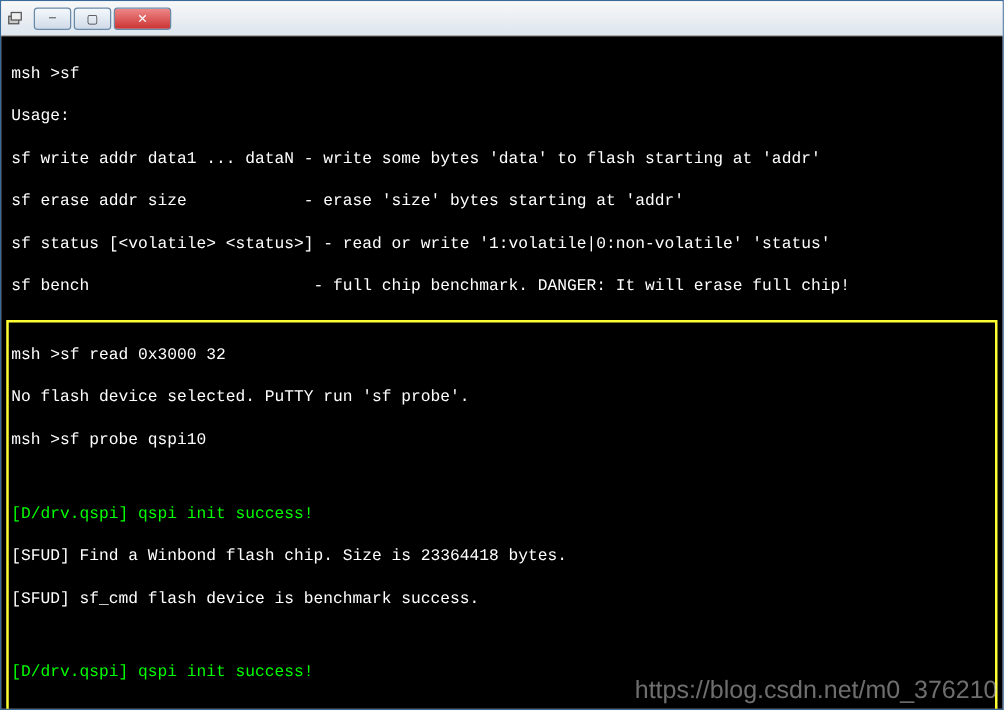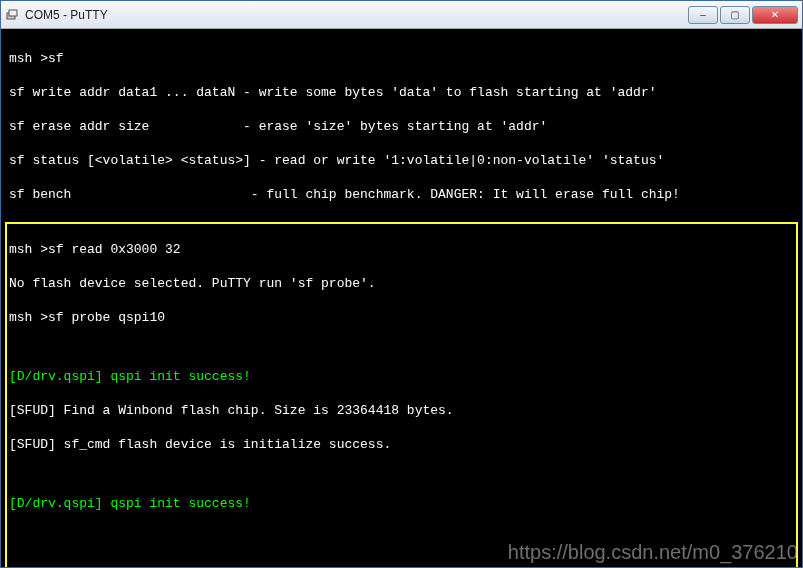--- a/index.html
+++ b/index.html
@@ -97,41 +97,41 @@
 <body>
 
 <div class="window">
   <div class="titlebar">
     <span class="icon">
       <svg width="14" height="14" viewBox="0 0 14 14">
         <rect x="1" y="5" width="8" height="6" fill="#ccc" stroke="#555"></rect>
         <rect x="3" y="2" width="8" height="6" fill="#eee" stroke="#555"></rect>
       </svg>
     </span>
-    <span class="title">COM5 - PuTTY</span>
     <div class="win-controls">
       <div class="win-btn">–</div>
       <div class="win-btn">▢</div>
       <div class="win-btn close">✕</div>
     </div>
   </div>
 
   <div class="terminal">
 <div>msh &gt;sf</div>
+<div>Usage:</div>
 <div>sf write addr data1 ... dataN - write some bytes 'data' to flash starting at 'addr'</div>
 <div>sf erase addr size            - erase 'size' bytes starting at 'addr'</div>
 <div>sf status [&lt;volatile&gt; &lt;status&gt;] - read or write '1:volatile|0:non-volatile' 'status'</div>
 <div>sf bench                       - full chip benchmark. DANGER: It will erase full chip!</div>
 <div class="yellow-box">
 <div>msh &gt;sf read 0x3000 32</div>
 <div>No flash device selected. PuTTY run 'sf probe'.</div>
 <div>msh &gt;sf probe qspi10</div>
 <div class="green">[D/drv.qspi] qspi init success!</div>
 <div>[SFUD] Find a Winbond flash chip. Size is 23364418 bytes.</div>
-<div>[SFUD] sf_cmd flash device is initialize success.</div>
+<div>[SFUD] sf_cmd flash device is benchmark success.</div>
 <div class="green">[D/drv.qspi] qspi init success!</div>
 
 
 
 
 
 
 
 <div></div>
 

